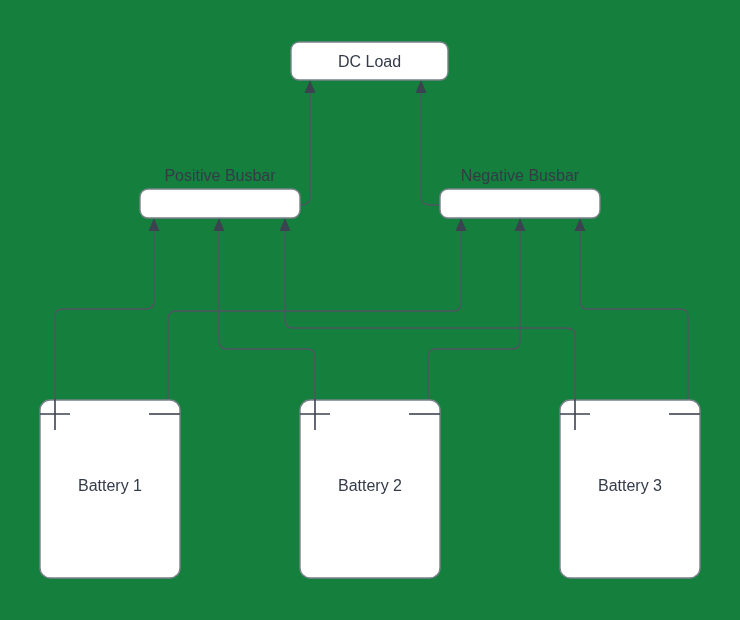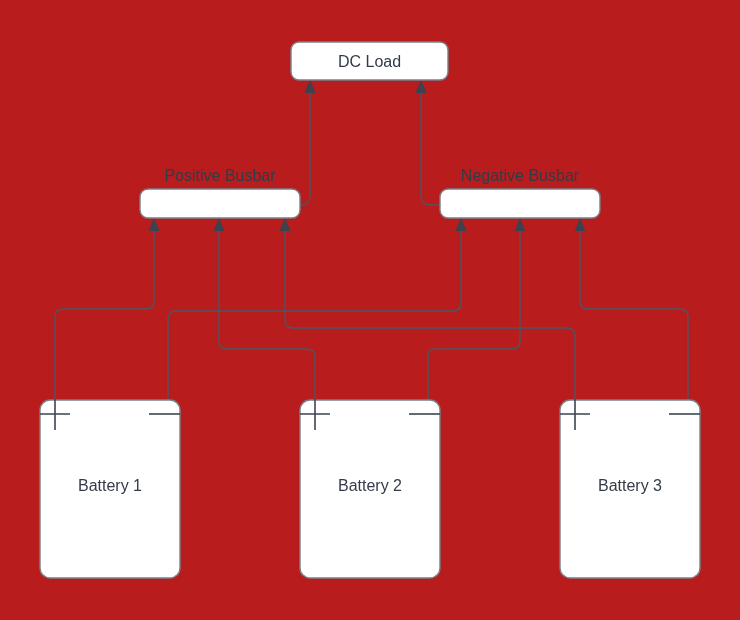--- a/index.html
+++ b/index.html
@@ -8,21 +8,21 @@
     background: #ffffff;
     width: 740px;
     height: 620px;
     overflow: hidden;
     font-family: "Liberation Sans", sans-serif;
   }
   .canvas-wrap {
     position: relative;
     width: 740px;
     height: 620px;
-    background: #b91c1c;
+    background: #15803d;
   }
   svg { display: block; }
   .node-box {
     fill: #ffffff;
     stroke: #7a818b;
     stroke-width: 1.4;
   }
   .wire {
     fill: none;
     stroke: #4e5562;

